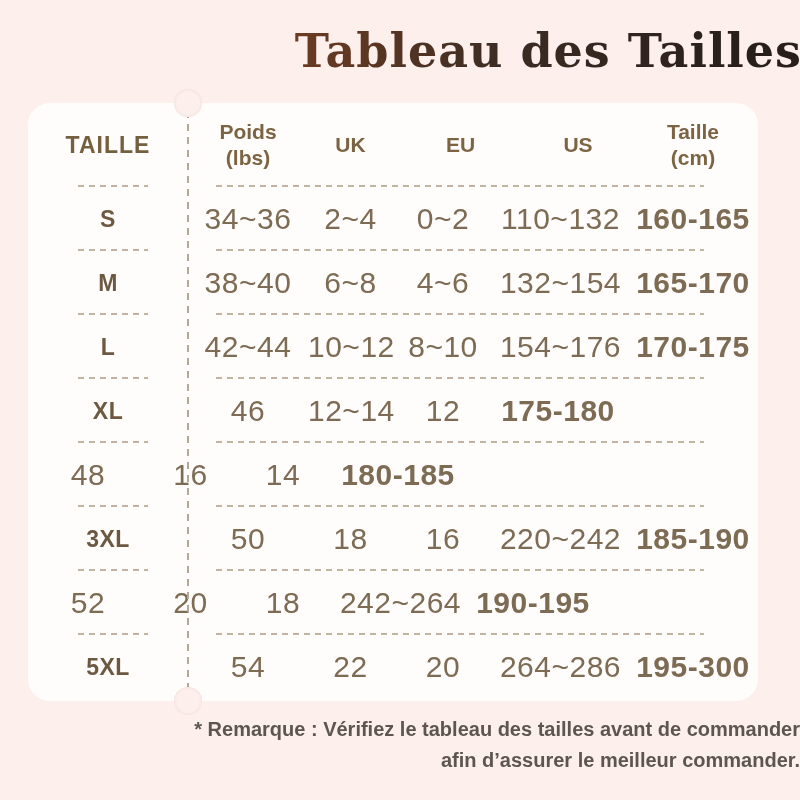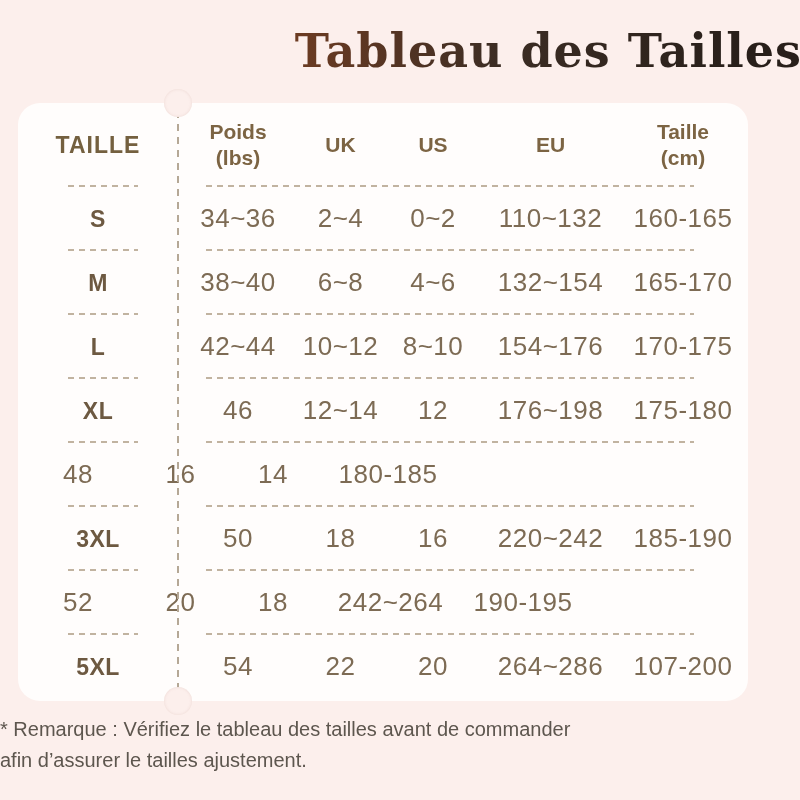--- a/index.html
+++ b/index.html
@@ -13,21 +13,21 @@
   .title{
     position:absolute;top:24px;left:2px;width:100%;
     text-align:right;
     font-family:"DejaVu Serif",serif;
     font-size:46px;font-weight:600;letter-spacing:1px;
     background:linear-gradient(90deg,#8a4a2a 8%,#6f3c22 35%,#3c2d24 62%,#281f1a 92%);
     -webkit-background-clip:text;background-clip:text;
     color:transparent;
   }
   .card{
-    position:absolute;left:18px;top:103px;width:730px;height:598px;
+    position:absolute;left:28px;top:103px;width:730px;height:598px;
     background:#fffdfc;border-radius:22px;
   }
   .perf{
     position:absolute;left:159px;top:8px;bottom:8px;width:2px;
     background:repeating-linear-gradient(180deg,#b5a896 0 7px,transparent 7px 13px);
     z-index:1;
   }
   .notch{
     position:absolute;width:28px;height:28px;border-radius:50%;
     background:#fcefec;left:146px;z-index:2;
@@ -40,49 +40,49 @@
   .row.sep::before{
     content:'';position:absolute;bottom:0;left:50px;width:70px;height:2px;
     background:repeating-linear-gradient(90deg,#c1b3a0 0 6px,transparent 6px 11px);
   }
   .row.sep::after{
     content:'';position:absolute;bottom:0;left:188px;width:488px;height:2px;
     background:repeating-linear-gradient(90deg,#c1b3a0 0 6px,transparent 6px 11px);
   }
   .cell{text-align:center;line-height:1.22;}
   .c0{width:160px;} .c1{width:120px;} .c2{width:85px;}
-  .c3{width:100px;} .c4{width:135px;} .c5{width:130px;}
+  .c3{width:100px;} .c4{width:135px;} .c5{width:130px;font-weight:bold;}
   .size-head{font-size:23px;font-weight:bold;color:#74603f;letter-spacing:1px;}
   .col-head{font-size:21px;font-weight:bold;color:#7c6443;}
   .size-label{font-size:23px;font-weight:bold;color:#6d5941;letter-spacing:0.5px;}
-  .val{font-size:26px;color:#7d6b54;letter-spacing:0.5px;}
+  .val{font-size:30px;color:#7d6b54;letter-spacing:0.5px;}
   .note{
     position:absolute;top:714px;left:0;width:100%;
-    text-align:left;color:#5d564e;font-size:20px;line-height:31px;
+    text-align:right;color:#5d564e;font-size:20px;line-height:31px;font-weight:bold;
   }
 </style>
 </head>
 <body>
 
 <div class="title">Tableau des Tailles</div>
 
 <div class="card">
   <div class="perf"></div>
   <div class="notch top"></div>
   <div class="notch bottom"></div>
 
   <div class="row header sep">
     <div class="cell c0 size-head">TAILLE</div>
     <div class="cell c1 col-head">
       <div>Poids</div>
       <div>(lbs)</div>
     </div>
     <div class="cell c2 col-head">UK</div>
+    <div class="cell c4 col-head">EU</div>
     <div class="cell c3 col-head">US</div>
-    <div class="cell c4 col-head">EU</div>
     <div class="cell c5 col-head">
       <div>Taille</div>
       <div>(cm)</div>
     </div>
   </div>
 
   <div class="row sep">
     <div class="cell c0 size-label">S</div>
     <div class="cell c1 val">34~36</div>
     <div class="cell c2 val">2~4</div>
@@ -107,21 +107,20 @@
     <div class="cell c3 val">8~10</div>
     <div class="cell c4 val">154~176</div>
     <div class="cell c5 val">170-175</div>
   </div>
 
   <div class="row sep">
     <div class="cell c0 size-label">XL</div>
     <div class="cell c1 val">46</div>
     <div class="cell c2 val">12~14</div>
     <div class="cell c3 val">12</div>
-    <div class="cell c4 val">176~198</div>
     <div class="cell c5 val">175-180</div>
   </div>
 
   <div class="row sep">
     <div class="cell c1 val">48</div>
     <div class="cell c2 val">16</div>
     <div class="cell c3 val">14</div>
     <div class="cell c5 val">180-185</div>
   </div>
 
@@ -141,20 +140,20 @@
     <div class="cell c4 val">242~264</div>
     <div class="cell c5 val">190-195</div>
   </div>
 
   <div class="row">
     <div class="cell c0 size-label">5XL</div>
     <div class="cell c1 val">54</div>
     <div class="cell c2 val">22</div>
     <div class="cell c3 val">20</div>
     <div class="cell c4 val">264~286</div>
-    <div class="cell c5 val">107-200</div>
+    <div class="cell c5 val">195-300</div>
   </div>
 </div>
 
 <div class="note">
   <div>* Remarque : Vérifiez le tableau des tailles avant de commander</div>
-  <div>afin d’assurer le tailles ajustement.</div>
+  <div>afin d’assurer le meilleur commander.</div>
 </div>
 
 </body></html>

